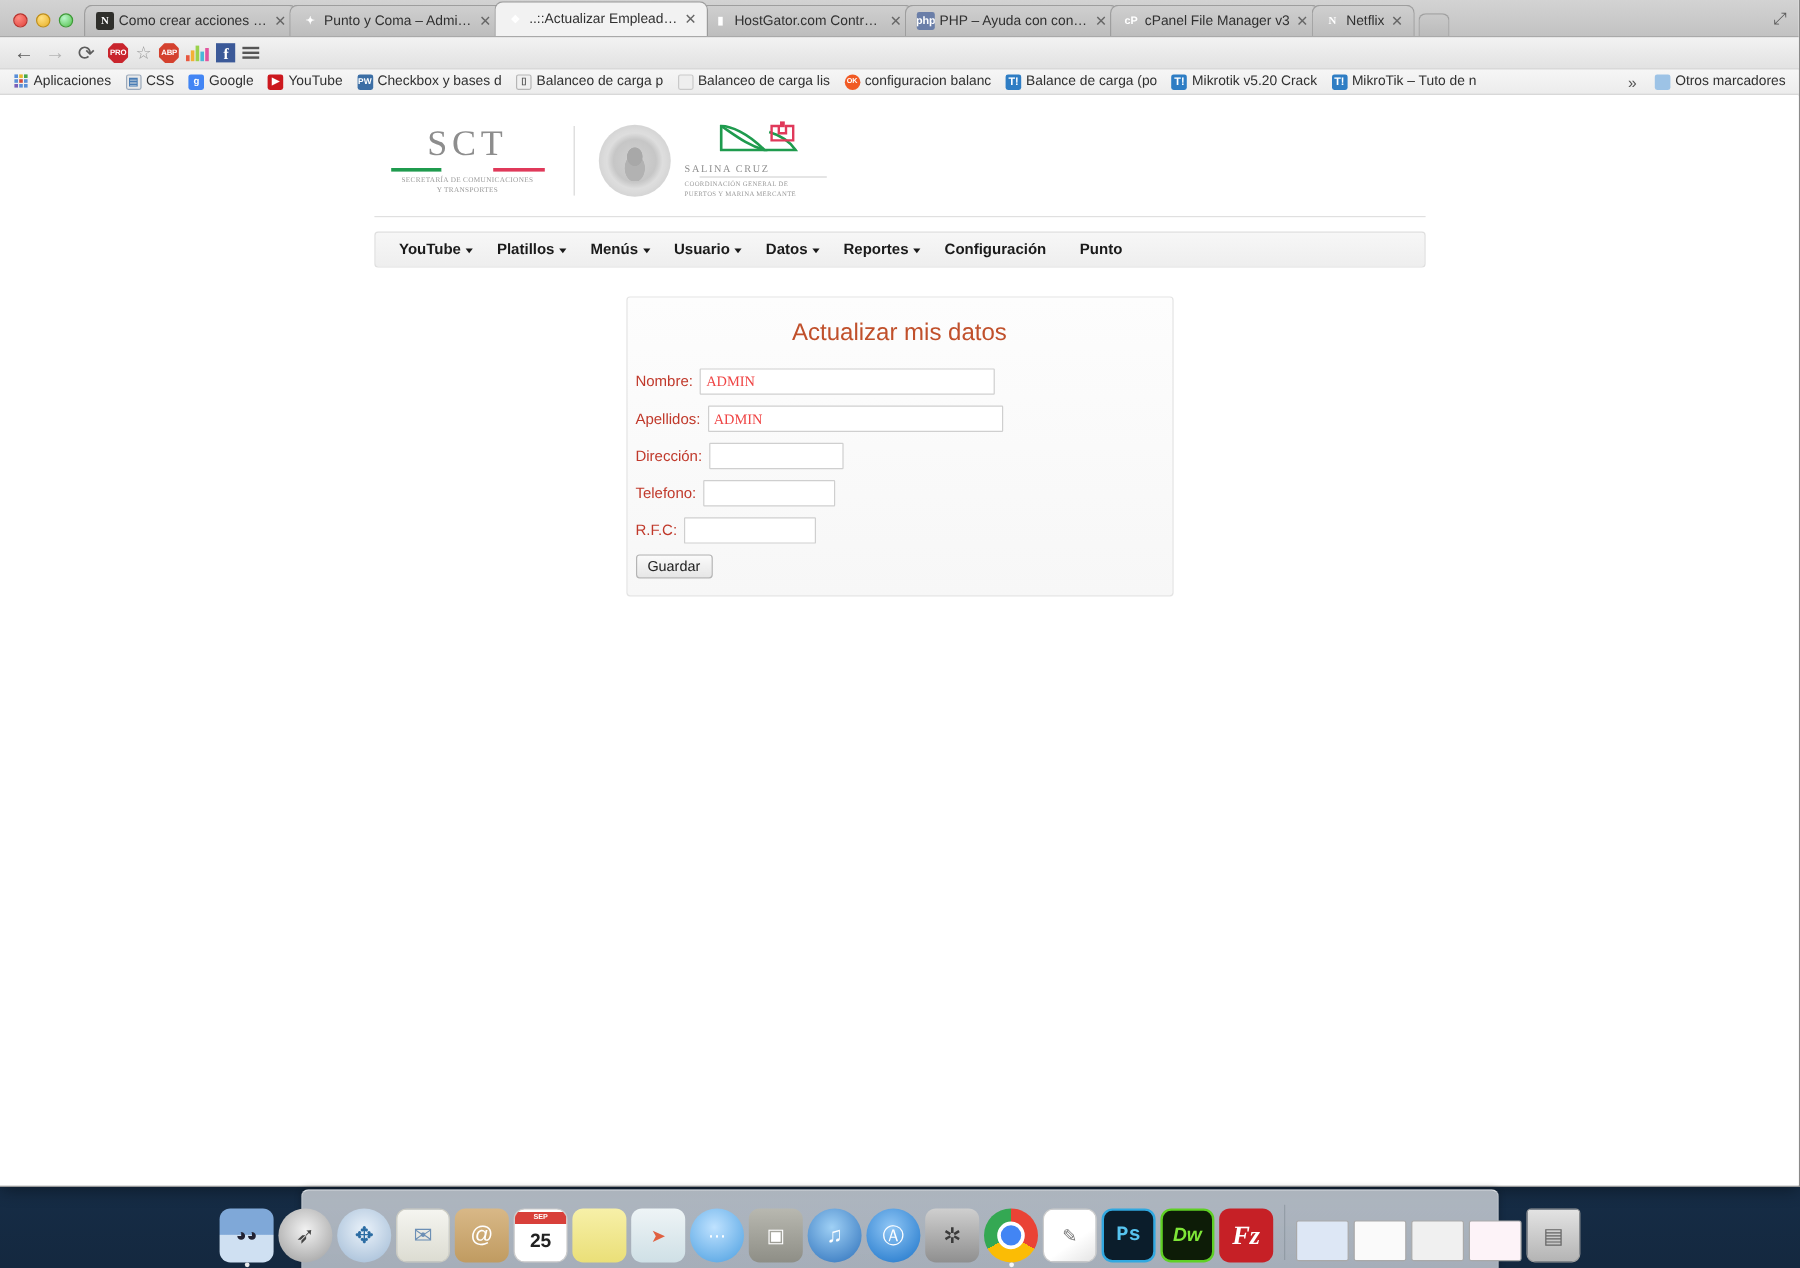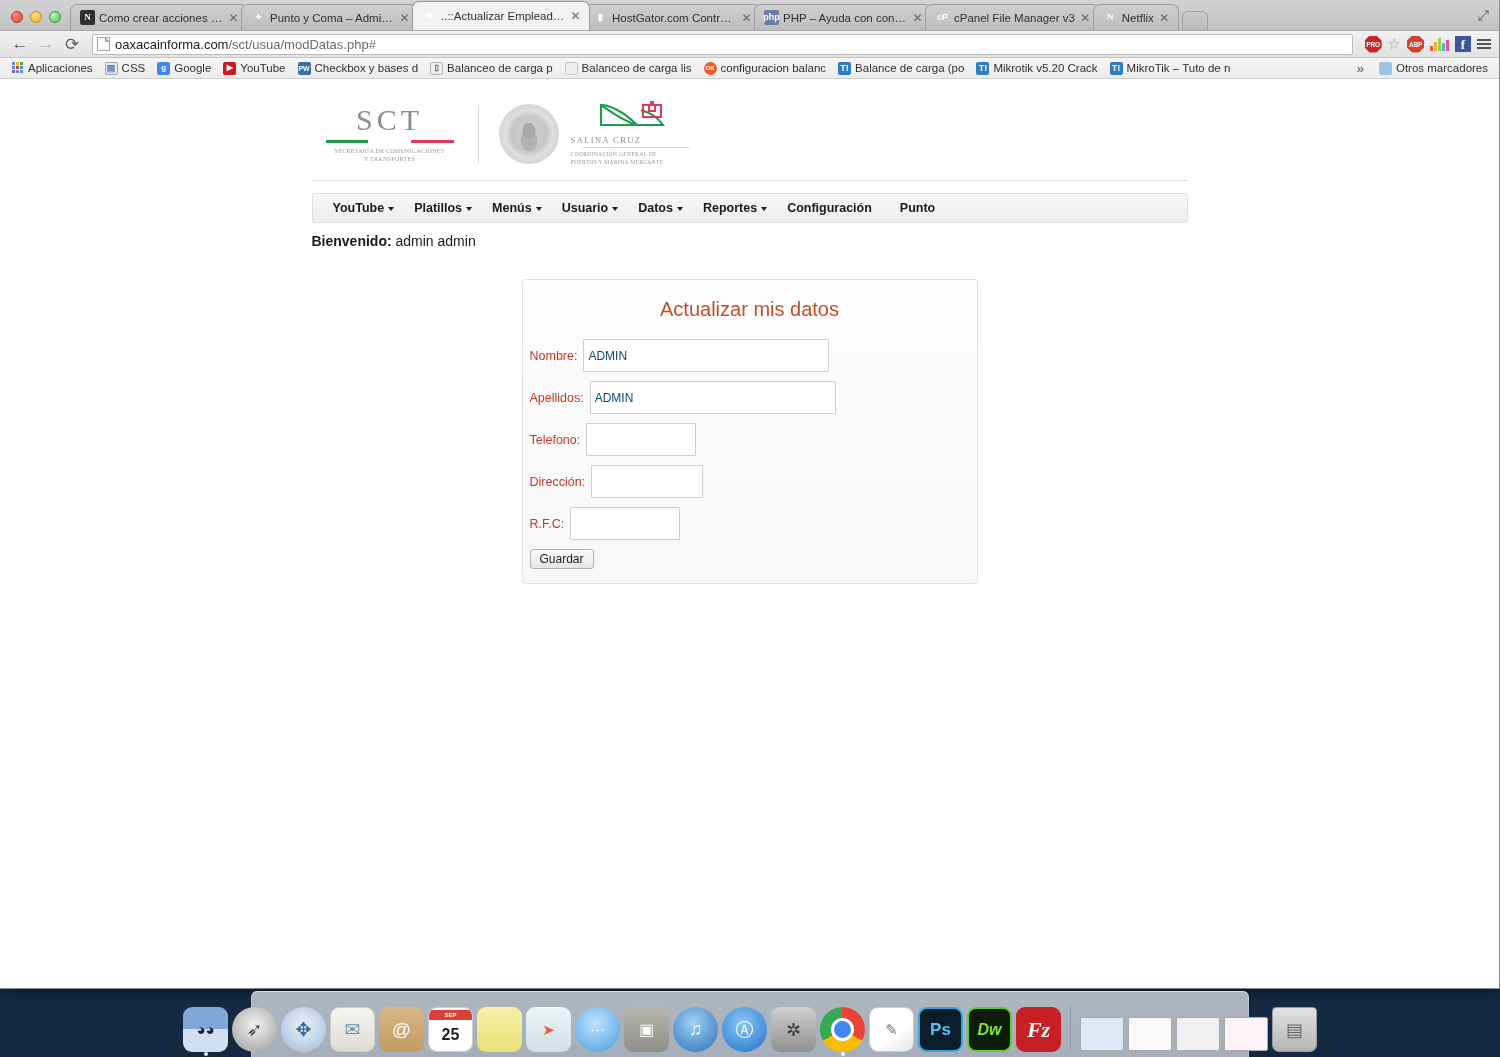--- a/index.html
+++ b/index.html
@@ -320,27 +320,27 @@
     color: #c0502b;
     padding-bottom: 18px;
   }
   .frow {
     display: flex; align-items: center;
     padding: 0 0 9px 7px;
     gap: 6px;
   }
   .flabel { font-size: 12.5px; color: #c0392b; white-space: nowrap; }
   .finput {
-    height: 33px;
+    height: 22px;
     border: 1px solid #cfcfcf;
     background: #fff;
     font-size: 12px;
-    color: #0c4a6e;
+    color: #ef4444;
     padding: 0 4px;
-    font-family: Liberation Sans, sans-serif;
+    font-family: Liberation Serif, serif;
     border-radius: 1px;
   }
   .w-nombre { width: 246px; }
   .w-apellidos { width: 246px; }
   .w-direccion { width: 112px; }
   .w-telefono { width: 110px; }
   .w-rfc { width: 110px; }
   .btn-guardar {
     margin-left: 7px;
     font-size: 12px;
@@ -387,21 +387,21 @@
   .d-notes { background: linear-gradient(to bottom, #f7f0a8, #eadf78); }
   .d-maps { background: linear-gradient(to bottom, #eef4f6, #cfe0e6); color: #e06040; font-size: 15px; }
   .d-msg { background: radial-gradient(circle at 45% 35%, #bfe2ff, #4a9ee0); border-radius: 50%; color: #fff; font-size: 15px; }
   .d-face { background: linear-gradient(to bottom, #b8b8b0, #8e8e86); color: #fff; font-size: 16px; }
   .d-itunes { background: radial-gradient(circle at 45% 35%, #9fd0f5, #2b6fba); border-radius: 50%; color: #fff; font-size: 18px; }
   .d-appstore { background: radial-gradient(circle at 45% 35%, #8fc6f5, #1a72c8); border-radius: 50%; color: #fff; font-size: 18px; }
   .d-prefs { background: linear-gradient(to bottom, #cfcfcf, #8f8f8f); color: #3a3a3a; font-size: 18px; }
   .d-chrome { background: conic-gradient(#ea4335 0deg 120deg, #fbbc05 120deg 240deg, #34a853 240deg 360deg); border-radius: 50%; position: relative; }
   .d-chrome:after { content:''; position:absolute; width:17px; height:17px; border-radius:50%; background:#4285f4; border:3px solid #fff; }
   .d-text { background: linear-gradient(145deg, #ffffff 60%, #e4e4e4); color: #777; font-size: 15px; border: 1px solid #ccc; }
-  .d-ps { background: #0b1d2b; border: 2px solid #31a8e0; color: #57c4ef; font-size: 17px; font-weight: bold; font-family: Liberation Sans, sans-serif; }
+  .d-ps { background: #0b1d2b; border: 2px solid #31a8e0; color: #57c4ef; font-size: 17px; font-weight: bold; font-family: Liberation Mono, monospace; }
   .d-dw { background: #0d1c07; border: 2px solid #5fd024; color: #7ee637; font-size: 16px; font-weight: bold; font-style: italic; }
   .d-fz { background: #c62026; color: #fff; font-family: "Liberation Serif", serif; font-style: italic; font-size: 22px; font-weight: bold; margin-top: 20px; }
   .d-win { width: 44px; height: 34px; background: #fff; border: 1px solid #a9a9a9; border-radius: 2px; align-self: flex-end; margin-bottom: 1px; overflow: hidden; }
   .d-trash { background: linear-gradient(to bottom, #e3e3e3, #b4b4b4); border-radius: 4px 4px 7px 7px; color: #666; font-size: 18px; border: 1px solid #9c9c9c; }
   .dot { position: absolute; bottom: -4px; left: 50%; transform: translateX(-50%); width: 4px; height: 4px; border-radius: 50%; background: rgba(255,255,255,0.9); }
 </style>
 </head>
 <body>
 
 <div id="desktop"></div>
@@ -452,25 +452,20 @@
       </div>
       <div class="newtab"></div>
     </div>
     <div class="winmax">⤢</div>
   </div>
 
   <div id="toolbar">
     <div class="navbtn">←</div>
     <div class="navbtn disabled">→</div>
     <div class="navbtn">⟳</div>
-    <div class="omnibox">
-      <span class="page-icon"></span>
-      <span class="url-dom">oaxacainforma.com</span>
-        <span class="url-rest">/sct/usua/modDatas.php#</span>
-    </div>
     <div class="tb-icons">
       <span class="ico-badge ico-pro">PRO</span>
       <span class="ico-star">☆</span>
       <span class="ico-badge ico-abp">ABP</span>
       <span class="ico-bars">
         <i style="height:5px;background:#e8573f"></i>
           <i style="height:9px;background:#f2b134"></i>
           <i style="height:13px;background:#9ad14b"></i>
           <i style="height:8px;background:#4ab8d8"></i>
           <i style="height:11px;background:#e2559e"></i>
@@ -607,44 +602,40 @@
           <span class="caret"></span>
         </div>
         <div class="navitem">
           <span>Configuración</span>
         </div>
         <div class="navitem" style="margin-left:8px">
           <span>Punto</span>
         </div>
       </div>
 
-      <div class="welcome">
-        <b>Bienvenido:</b>
-        <span>admin admin</span>
-      </div>
 
 
       <div class="panel">
         <div class="panel-title">Actualizar mis datos</div>
 
         <div class="frow">
           <span class="flabel">Nombre:</span>
           <input class="finput w-nombre" type="text" value="ADMIN" style="">
         </div>
         <div class="frow">
           <span class="flabel">Apellidos:</span>
           <input class="finput w-apellidos" type="text" value="ADMIN" style="">
         </div>
         <div class="frow">
+          <span class="flabel">Dirección:</span>
+          <input class="finput w-direccion" type="text" value="" style="">
+        </div>
+        <div class="frow">
           <span class="flabel">Telefono:</span>
           <input class="finput w-telefono" type="text" value="" style="">
-        </div>
-        <div class="frow">
-          <span class="flabel">Dirección:</span>
-          <input class="finput w-direccion" type="text" value="" style="">
         </div>
         <div class="frow">
           <span class="flabel">R.F.C:</span>
           <input class="finput w-rfc" type="text" value="" style="">
         </div>
         <button class="btn-guardar">Guardar</button>
       </div>
 
     </div>
   </div>

